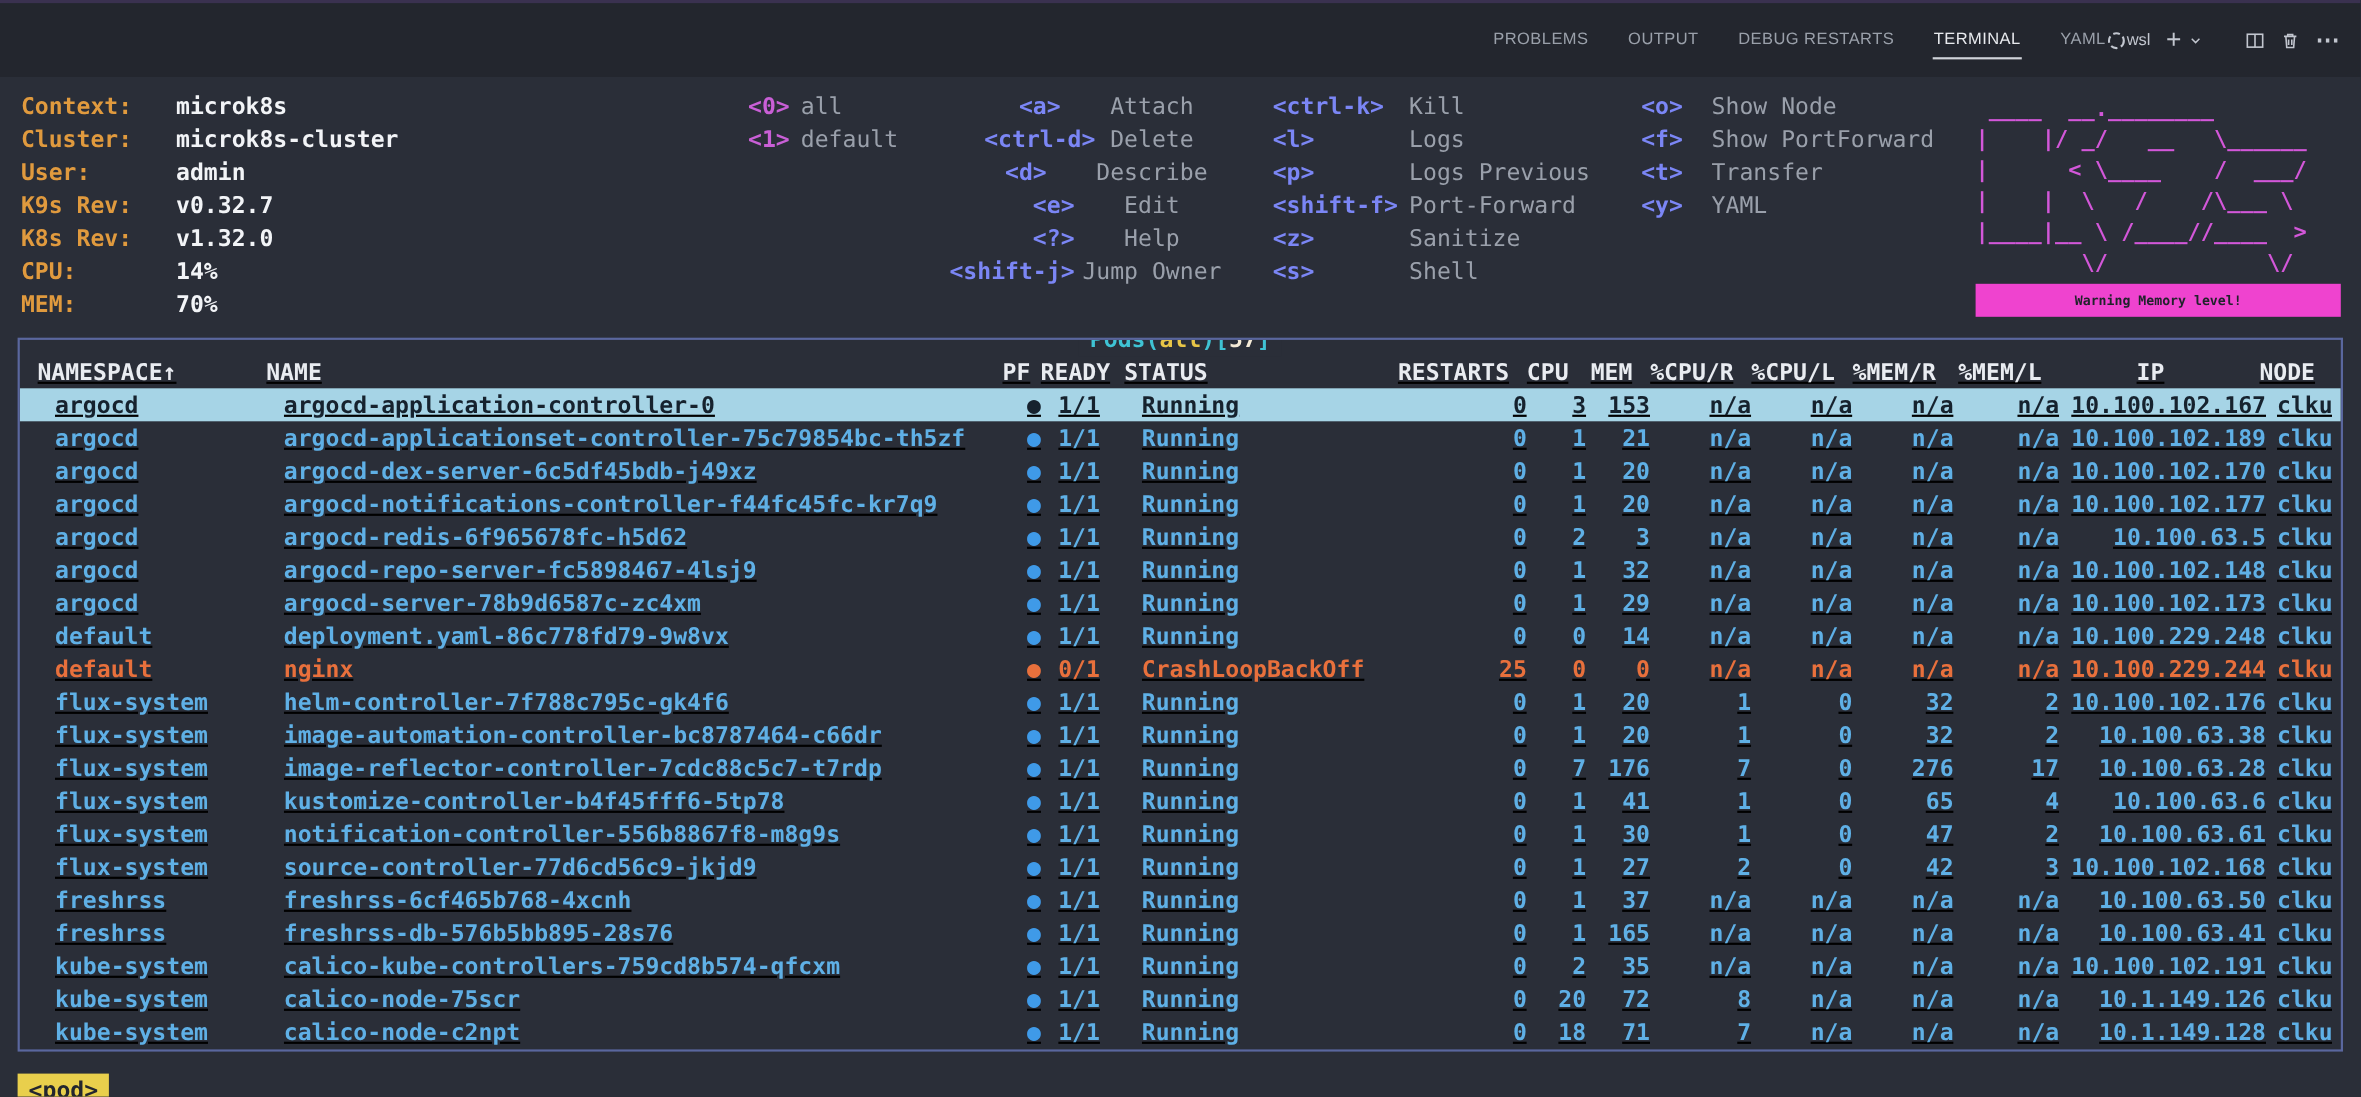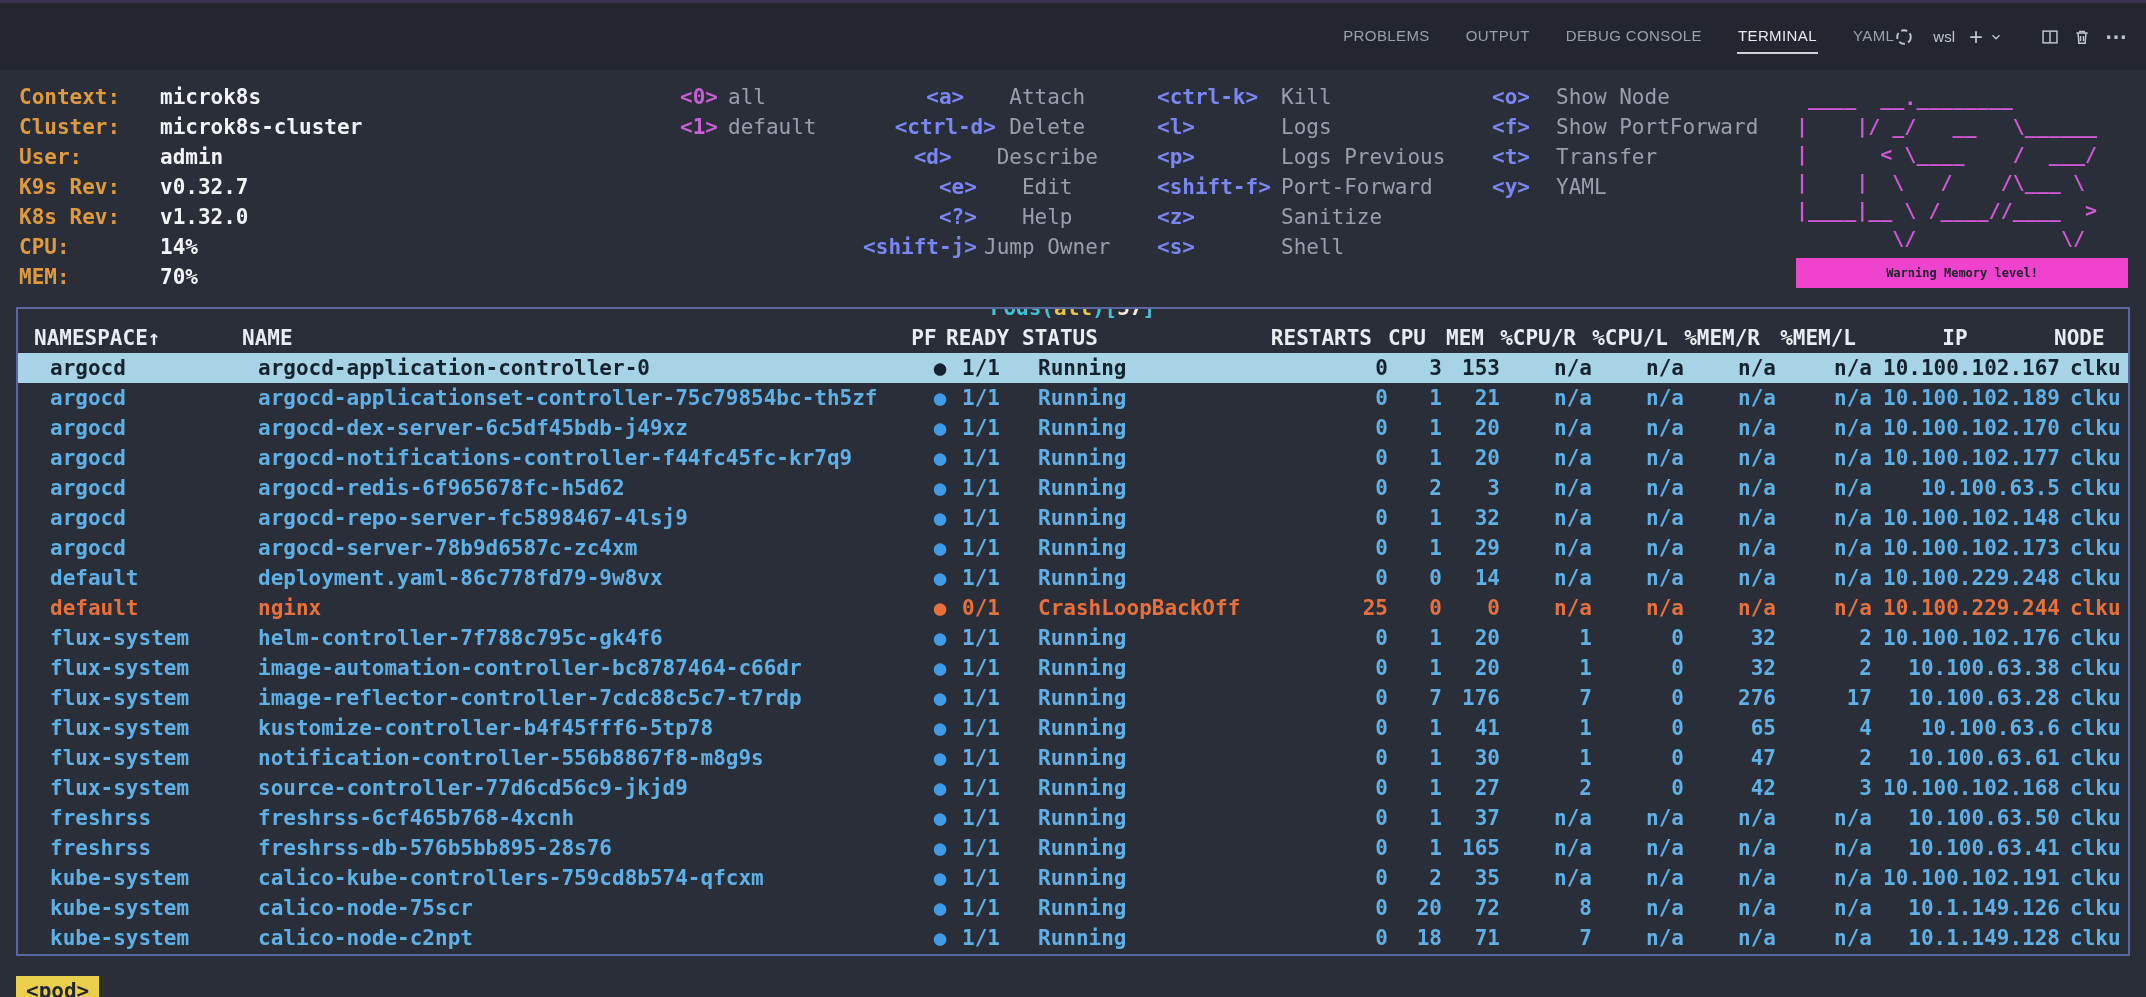--- a/index.html
+++ b/index.html
@@ -13,30 +13,30 @@
     font-family:"Liberation Sans",sans-serif; padding:0 18px;
   }
   .tabs { display:flex; gap:34px; align-items:center; height:100%; }
   .ptab {
     color:var(--c-tab_inactive,#9aa0aa); font-size:15px; letter-spacing:.4px;
     padding:8px 1px; border-bottom:2px solid transparent; cursor:pointer; white-space:nowrap;
   }
   .ptab.active { color:var(--c-tab_active,#e8eaee); border-bottom-color:#cfd2d8; }
 
   .bar-right { display:flex; align-items:center; gap:14px; color:var(--c-icon,#c2c6cf); }
-  .shell-picker { display:flex; align-items:center; gap:20px; cursor:pointer; }
+  .shell-picker { display:flex; align-items:center; gap:0; cursor:pointer; }
   .shell-label { font-size:15px; color:var(--c-icon,#c2c6cf); }
   .icon-svg { width:18px; height:18px; display:block; }
   .bar-btn { cursor:pointer; display:flex; align-items:center; justify-content:center; }
   .plus { font-size:24px; line-height:18px; font-weight:400; }
   .chev { width:14px; height:14px; margin-left:-8px; }
   .gap { width:10px; }
   .more { font-size:22px; font-weight:700; letter-spacing:1px; }
 
-  .terminal { height:927px; padding:12px 16px 0 16px; overflow:hidden; position:relative; }
+  .terminal { height:927px; padding:12px 16px 0 16px; overflow:hidden; position:relative;text-decoration:underline; }
 
   
   .k9s-header { position:relative; height:225px; font-size:21px; line-height:30px; }
   .info { position:absolute; left:3px; top:0; display:grid; grid-template-columns:141px auto; }
   .ilabel { color:var(--c-info_label,#e09a3e); font-weight:700; white-space:pre; }
   .ivalue { color:var(--c-info_value,#f2f4f7); font-weight:700; white-space:pre; }
 
   .menu-col { position:absolute; top:0; white-space:pre; }
   .mc0 { left:664px; } .mc1 { left:840px;text-align:center; } .mc2 { left:1141px; } .mc3 { left:1476px; }
   .menu-item { height:30px; }
@@ -98,21 +98,21 @@
 </head>
 <body>
 
 <div class="screen">
   <div class="topstrip"></div>
 
   <div class="tabbar">
     <div class="tabs">
         <div class="ptab">PROBLEMS</div>
         <div class="ptab">OUTPUT</div>
-        <div class="ptab">DEBUG CONSOLE</div>
+        <div class="ptab">DEBUG RESTARTS</div>
         <div class="ptab active">TERMINAL</div>
         <div class="ptab">YAML</div>
       </div>
     <div class="bar-right">
       <div class="shell-picker">
         <svg class="icon-svg" viewBox="0 0 16 16">
           <circle cx="8" cy="8" r="6" fill="none" stroke="currentColor" stroke-width="1.7" stroke-dasharray="5.5 3"></circle>
         </svg>
         <span class="shell-label">wsl</span>
       </div>

